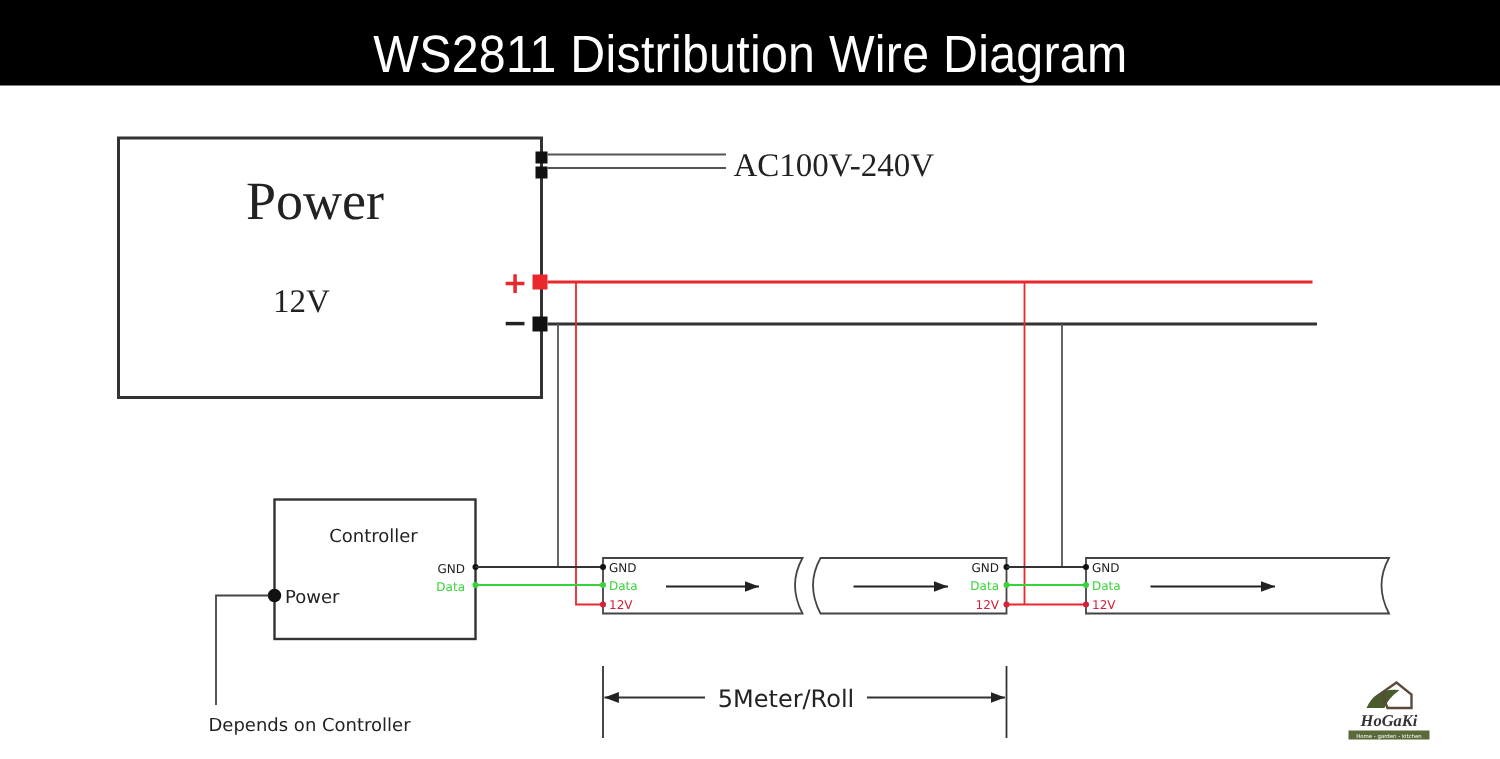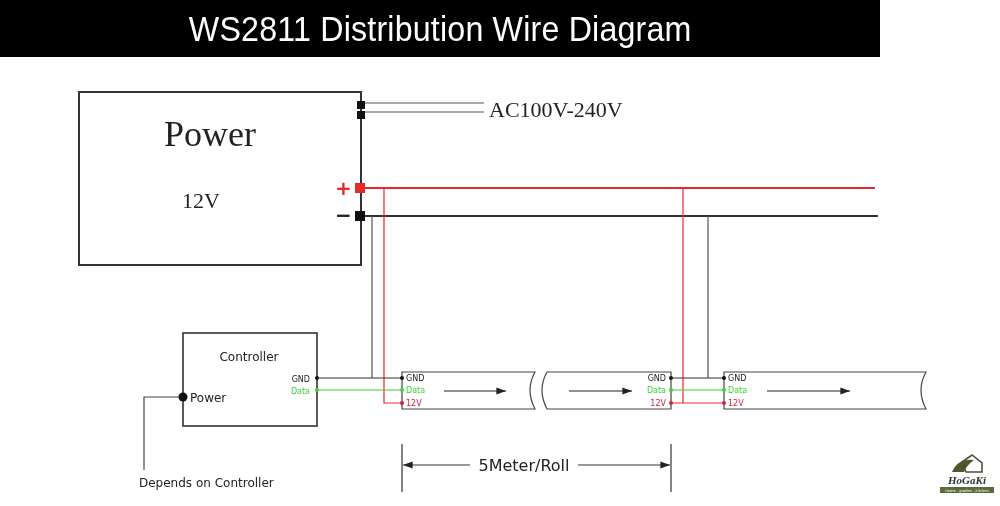--- a/index.html
+++ b/index.html
@@ -1,22 +1,22 @@
 <!DOCTYPE html>
 <html><head>
 <meta charset="utf-8">
 <style>
   html, body { margin: 0; padding: 0; background: #ffffff; }
   body { width: 1000px; height: 506px; position: relative; overflow: hidden; font-family: "DejaVu Sans", sans-serif; }
-  .title-bar { position: absolute; left: 0; top: 0; width: 880px; height: 57px; background: #000; display: flex; align-items: center; justify-content: center; }
+  .title-bar { position: absolute; left: 0; top: 0; width: 1000px; height: 57px; background: #000; display: flex; align-items: flex-end; justify-content: center; }
   .title-bar span { color: #fff; font-family: "Liberation Sans", sans-serif; font-size: 35px; letter-spacing: 0.2px; transform: scaleX(0.92); display: inline-block; }
   svg.diagram { position: absolute; left: 0; top: 0; }
   .serif { font-family: "Liberation Serif", serif; }
   .sans { font-family: "DejaVu Sans", sans-serif; }
-  .logo { position: absolute; left: 936px; top: 450px; width: 62px; height: 50px; }
+  .logo { position: absolute; left: 895px; top: 450px; width: 62px; height: 50px; }
 </style>
 </head>
 <body>
 
 <div class="title-bar">
   <span>WS2811 Distribution Wire Diagram</span>
 </div>
 
 <svg class="diagram" width="1000" height="506" viewBox="0 0 1000 506">
   <defs>

